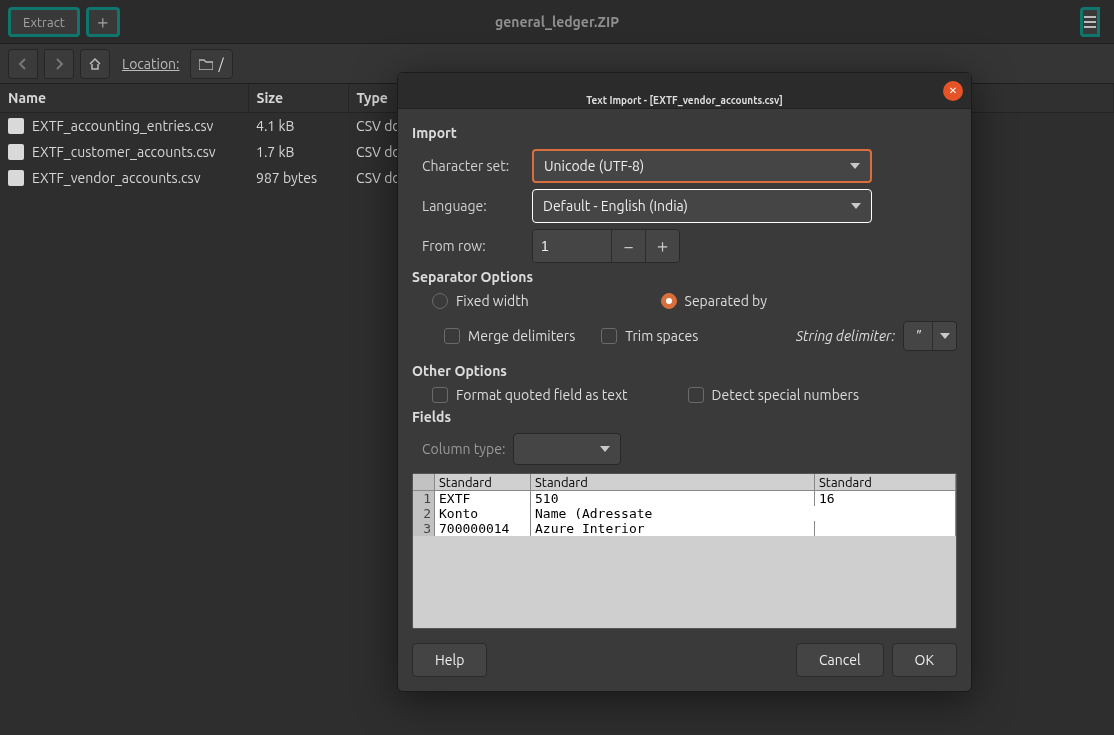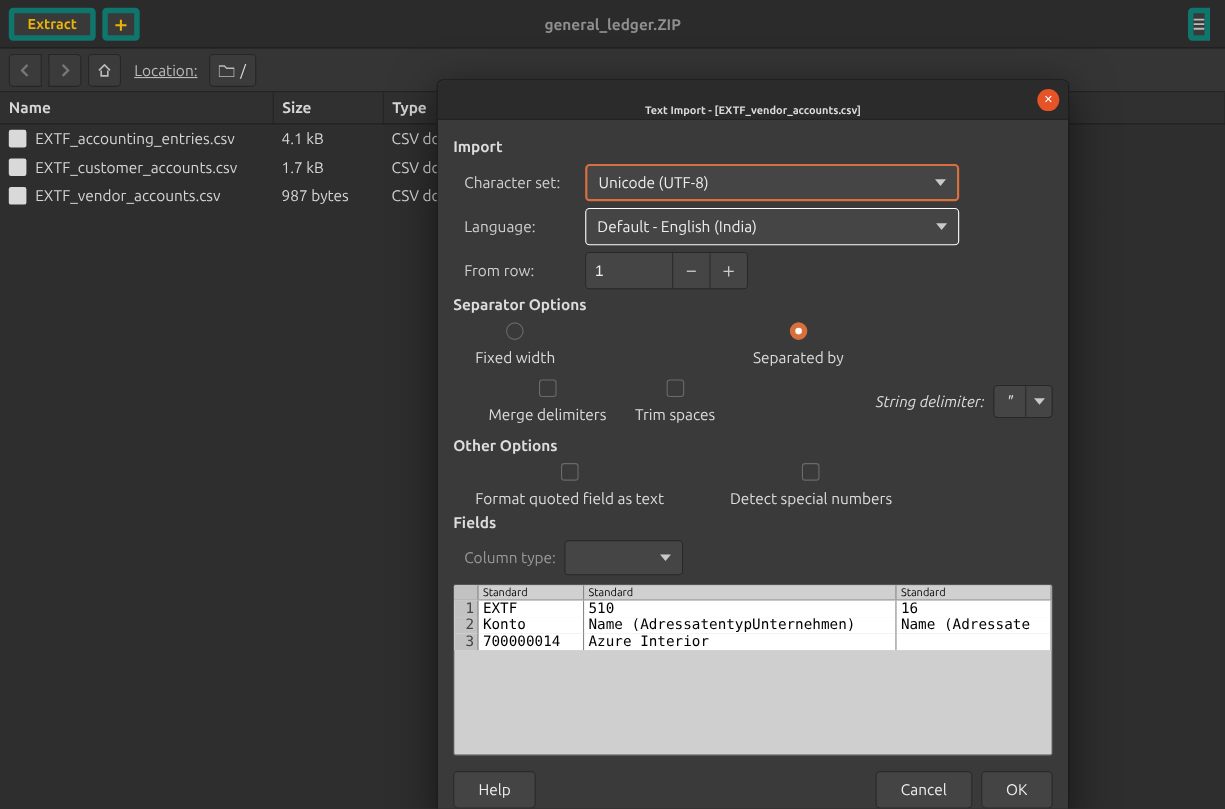--- a/index.html
+++ b/index.html
@@ -18,32 +18,31 @@
     background: #2b2b2b;
     height: 44px;
     display: flex;
     align-items: center;
     padding: 0 8px;
     border-bottom: 1px solid #1e1e1e;
     position: relative;
   }
   .main-toolbar .btn {
     background: #393939;
-    border: 5px solid #0f766e;
+    border: 3px solid #0f766e;
     border-radius: 4px;
     height: 30px;
     padding: 0 12px;
-    color: #eab308;
+    color: #a3a3a3;
     display: flex;
     align-items: center;
     justify-content: center;
     margin-right: 6px;
     font-size: 13px;
     cursor: pointer;
-    font-weight: bold;
   }
   .main-toolbar .btn.icon-only { width: 34px; padding:0; font-size:18px;}
   .main-title {
     position: absolute;
     left: 0; right: 0;
     text-align: center;
     font-weight: 600;
     color: #8f8f8f;
     pointer-events: none;
   }
@@ -145,21 +144,21 @@
     display:flex;height:34px;border:1px solid #282828;border-radius:4px;overflow:hidden;
     background:#454545;
   }
   .spin input{
     width:78px;background:#454545;border:none;color:#eee;padding:0 8px;font-size:14px;outline:none;
   }
   .spin .sb{
     width:34px;display:flex;align-items:center;justify-content:center;background:#454545;border-left:1px solid #2c2c2c;color:#ccc;cursor:pointer;font-size:18px;
   }
   .sep-row{display:flex;align-items:center;gap:40px;margin:6px 0;padding-left:20px;}
-  .radio,.checkbox{display:flex;align-items:center;gap:8px;cursor:pointer;flex-direction:column;}
+  .radio,.checkbox{display:flex;align-items:center;gap:8px;cursor:pointer;}
   .radio .dot{
     width:16px;height:16px;border-radius:50%;border:1px solid #6a6a6a;background:#3a3a3a;display:flex;align-items:center;justify-content:center;
   }
   .radio.selected .dot{background:#d86f3d;border-color:#d86f3d;}
   .radio.selected .dot::after{content:"";width:6px;height:6px;background:#fff;border-radius:50%;}
   .checkbox .box{
     width:16px;height:16px;border:1px solid #6a6a6a;border-radius:3px;background:#3a3a3a;display:flex;align-items:center;justify-content:center;
   }
   .checkbox.checked .box{background:#d86f3d;border-color:#d86f3d;}
   .checkbox.checked .box::after{content:"✓";color:#fff;font-size:11px;font-weight:700;}
@@ -177,21 +176,21 @@
   .coltype-select{
     width:108px;height:32px;background:#454545;border:1px solid #282828;border-radius:4px;
     display:flex;align-items:center;justify-content:flex-end;padding:0 10px;cursor:pointer;margin-left:8px;
   }
   .preview-box{
     border:1px solid #555;background:#cfcfcf;height:156px;margin-top:8px;border-radius:2px;overflow:auto;
     color:#000;
   }
   .preview-head{display:flex;background:#d0d0d0;border-bottom:1px solid #888;}
   .preview-head .rownum{width:22px;border-right:1px solid #888;background:#c2c2c2;}
-  .ph-col{border-right:1px solid #888;padding:1px 4px;font-size:10px;}
+  .ph-col{border-right:1px solid #888;padding:1px 4px;font-size:13px;}
   .ph-col.c1{width:96px;}
   .ph-col.c2{width:284px;}
   .ph-col.c3{flex:1;}
   .preview-row{display:flex;background:#fff;font-family:"DejaVu Sans Mono","Consolas",monospace;font-size:13px;}
   .preview-row .rownum{width:22px;border-right:1px solid #888;background:#c2c2c2;color:#444;text-align:right;padding:0 3px;}
   .preview-row .cell{border-right:1px solid #888;padding:0 4px;white-space:nowrap;overflow:hidden;}
   .preview-row .cell.c1{width:96px;}
   .preview-row .cell.c2{width:284px;}
   .preview-row .cell.c3{flex:1;}
   .dlg-buttons{display:flex;padding:8px 0 2px;gap:8px;margin-top:6px;}
@@ -367,21 +366,20 @@
       </div>
       <div class="preview-row">
         <div class="rownum">1</div>
         <div class="cell c1">EXTF</div>
         <div class="cell c2">510</div>
         <div class="cell c3">16</div>
       </div>
       <div class="preview-row">
         <div class="rownum">2</div>
         <div class="cell c1">Konto</div>
-        <div class="cell c2">Name (AdressatentypUnternehmen)</div>
         <div class="cell c3">Name (Adressate</div>
       </div>
       <div class="preview-row">
         <div class="rownum">3</div>
         <div class="cell c1">700000014</div>
         <div class="cell c2">Azure Interior</div>
         <div class="cell c3"></div>
       </div>
     </div>
 

